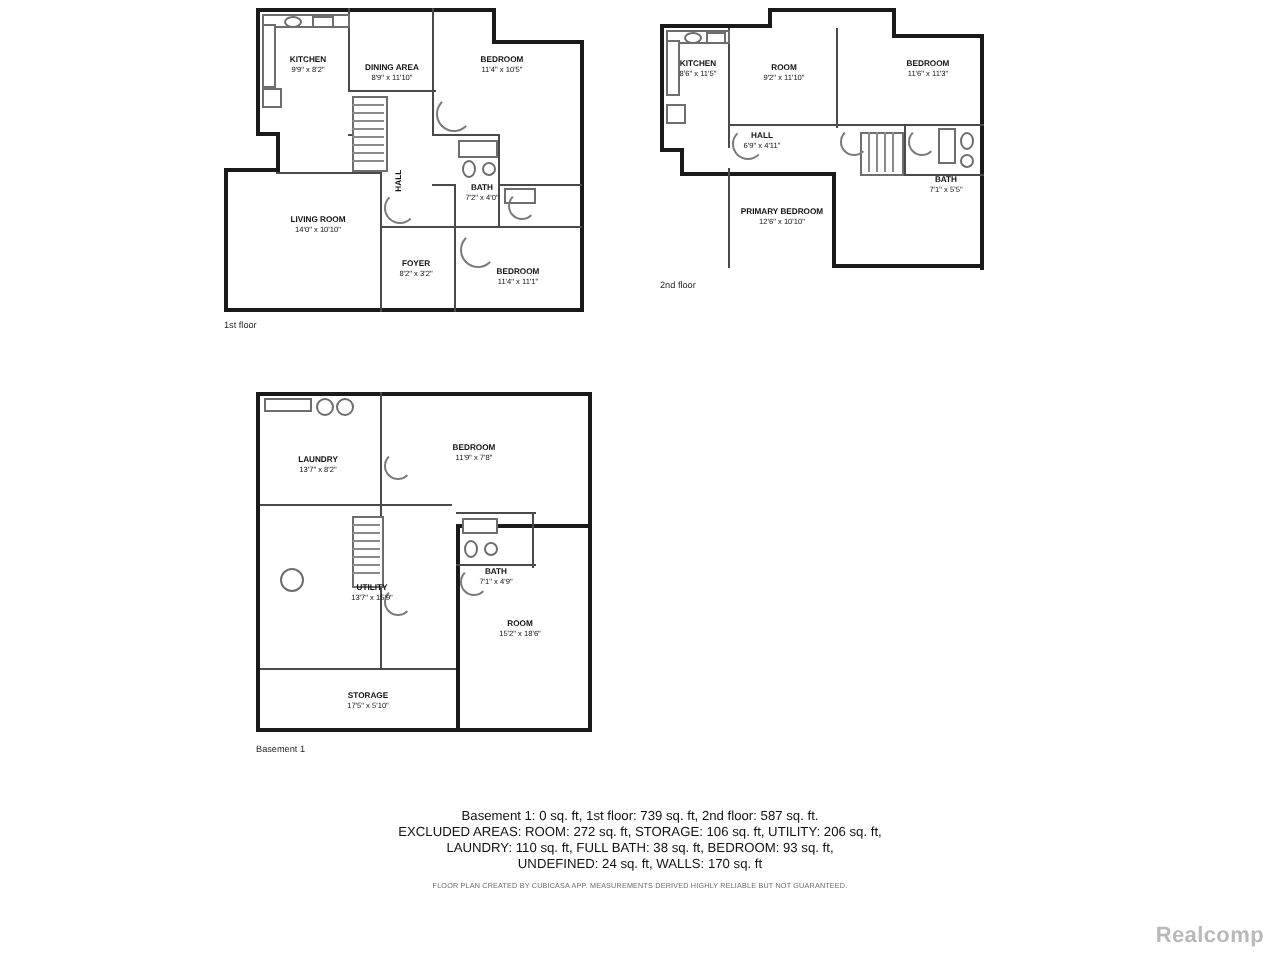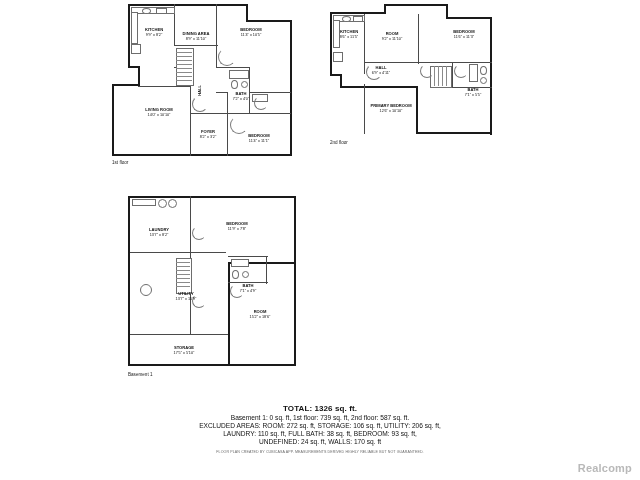--- a/index.html
+++ b/index.html
@@ -284,21 +284,20 @@
     </div>
     <div class="room" style="left:32px;top:150px;width:48px;">
       <span class="nm">STORAGE</span>
       <span class="dm">17'5" x 5'10"</span>
     </div>
 
     <div class="flabel" style="left:0;top:176px;">Basement 1</div>
   </div>
 
   <div id="summary">
-    <div class="total">TOTAL: 1326 sq. ft.</div>
     <div class="ln">Basement 1: 0 sq. ft, 1st floor: 739 sq. ft, 2nd floor: 587 sq. ft.</div>
     <div class="ln">EXCLUDED AREAS: ROOM: 272 sq. ft, STORAGE: 106 sq. ft, UTILITY: 206 sq. ft,</div>
     <div class="ln">LAUNDRY: 110 sq. ft, FULL BATH: 38 sq. ft, BEDROOM: 93 sq. ft,</div>
     <div class="ln">UNDEFINED: 24 sq. ft, WALLS: 170 sq. ft</div>
     <div class="disc">FLOOR PLAN CREATED BY CUBICASA APP. MEASUREMENTS DERIVED HIGHLY RELIABLE BUT NOT GUARANTEED.</div>
   </div>
 
   <div id="watermark">Realcomp</div>
 </div>
 

